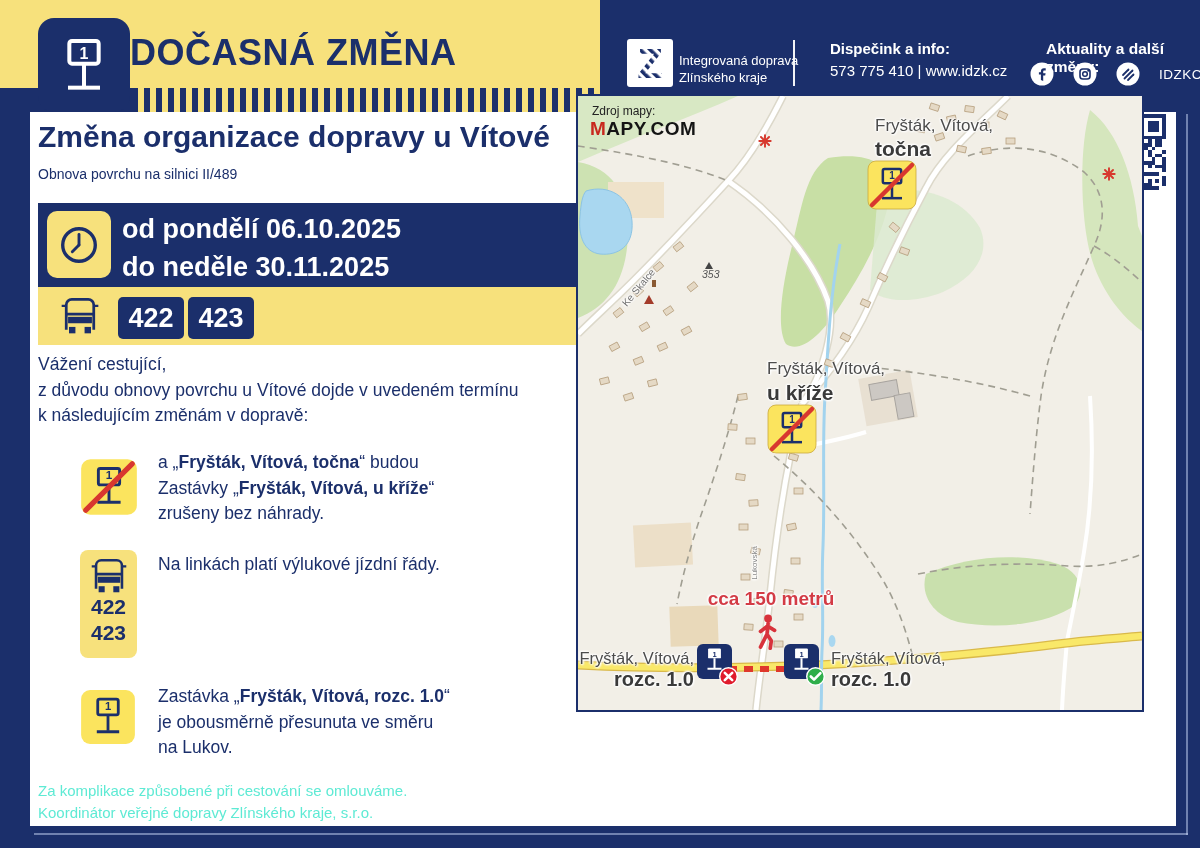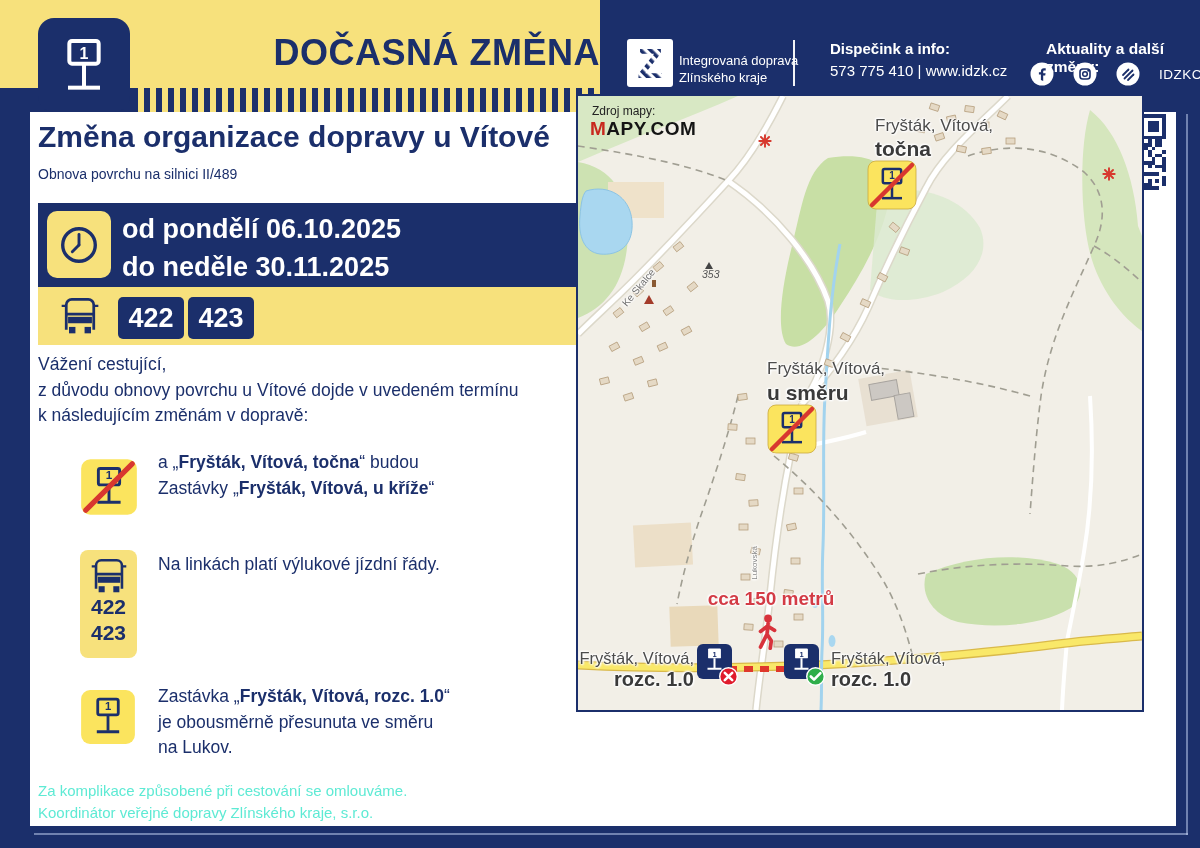--- a/index.html
+++ b/index.html
@@ -1,21 +1,21 @@
 <!DOCTYPE html>
 <html><head>
 <meta charset="utf-8">
 <style>
   html,body{margin:0;padding:0;background:#4a4a4a;}
   .poster{position:relative;width:1200px;height:848px;background:#1b2f6b;overflow:hidden;
           font-family:"Liberation Sans",sans-serif;}
   .abs{position:absolute;}
   
   .yellow-band{left:0;top:0;width:600px;height:88px;background:#f7e17c;}
-  .headline{left:130px;top:32px;width:470px;text-align:right;font-size:36px;font-weight:800;
+  .headline{left:130px;top:32px;width:470px;text-align:left;font-size:36px;font-weight:800;
             letter-spacing:.5px;color:#1b2f6b;}
   .stripes{left:132px;top:88px;width:468px;height:24px;
            background:repeating-linear-gradient(90deg,#1b2f6b 0 6px,#f7e17c 6px 12px);}
   .logo-tile{left:38px;top:18px;width:92px;height:94px;background:#1b2f6b;border-radius:16px;
              display:flex;align-items:center;justify-content:center;}
   
   .brand-logo{left:627px;top:39px;width:46px;height:48px;background:#fff;border-radius:3px;}
   .brand-text{left:679px;top:52px;color:#fff;font-size:13px;line-height:17px;}
   .divider{left:793px;top:40px;width:2px;height:46px;background:rgba(255,255,255,.95);}
   .dispatch-label{left:830px;top:40px;color:#fff;font-size:15px;font-weight:800;}
@@ -653,20 +653,21 @@
     <rect x="1" y="1" width="48" height="48" rx="8" fill="#fbe45e"></rect>
     <g style="color:#1b2f6b">
         <use href="#sign-outline" x="5" y="4" width="40" height="40"></use>
       </g>
     <text x="25" y="18.5" text-anchor="middle" font-size="10" font-weight="bold" fill="#1b2f6b">1</text>
     <line x1="5" y1="45" x2="45" y2="5" stroke="#d8372f" stroke-width="4.5" stroke-linecap="round"></line>
   </svg>
   <div class="abs rich" style="left:158px;top:450px">
       <div><span>a „</span><span style="font-weight: 800;">Fryšták, Vítová, točna</span><span>“ budou</span></div>
       <div><span>Zastávky „</span><span style="font-weight: 800;">Fryšták, Vítová, u kříže</span><span>“</span></div>
+      <div><span>zrušeny bez náhrady.</span></div>
     </div>
 
   <div class="abs tall-tile">
     <svg width="42" height="38" viewBox="0 0 48 44" style="color:#1b2f6b;margin:6px auto 0">
         <use href="#bus-front"></use>
       </svg>
     <div class="num">422</div>
     <div class="num">423</div>
   </div>
   <div class="abs rich" style="left:158px;top:552px">
@@ -812,21 +813,21 @@
           <use href="#sign-outline" x="5" y="4" width="40" height="40"></use>
         </g>
       <text x="25" y="18.5" text-anchor="middle" font-size="10" font-weight="bold" fill="#1b2f6b">1</text>
       <line x1="5" y1="45" x2="45" y2="5" stroke="#d8372f" stroke-width="4.5" stroke-linecap="round"></line>
     </svg>
 
     <div class="ov spot" style="left:124px;top:172px">353</div>
     <div class="ov street halo" style="left:38px;top:186px;transform:rotate(-50deg)">Ke Skalce</div>
 
     <div class="ov stop-l1 halo" style="left:189px;top:263px">Fryšták, Vítová,</div>
-    <div class="ov stop-l2 halo" style="left:189px;top:285px">u směru</div>
+    <div class="ov stop-l2 halo" style="left:189px;top:285px">u kříže</div>
     <svg class="ov" style="left:189px;top:308px" width="50" height="50" viewBox="0 0 50 50">
       <rect x="1" y="1" width="48" height="48" rx="8" fill="#fbe45e" stroke="#caa83e" stroke-width=".8"></rect>
       <g style="color:#1b2f6b">
           <use href="#sign-outline" x="5" y="4" width="40" height="40"></use>
         </g>
       <text x="25" y="18.5" text-anchor="middle" font-size="10" font-weight="bold" fill="#1b2f6b">1</text>
       <line x1="5" y1="45" x2="45" y2="5" stroke="#d8372f" stroke-width="4.5" stroke-linecap="round"></line>
     </svg>
 
     <div class="ov street-sm halo" style="left:172px;top:450px">Lukovská</div>

